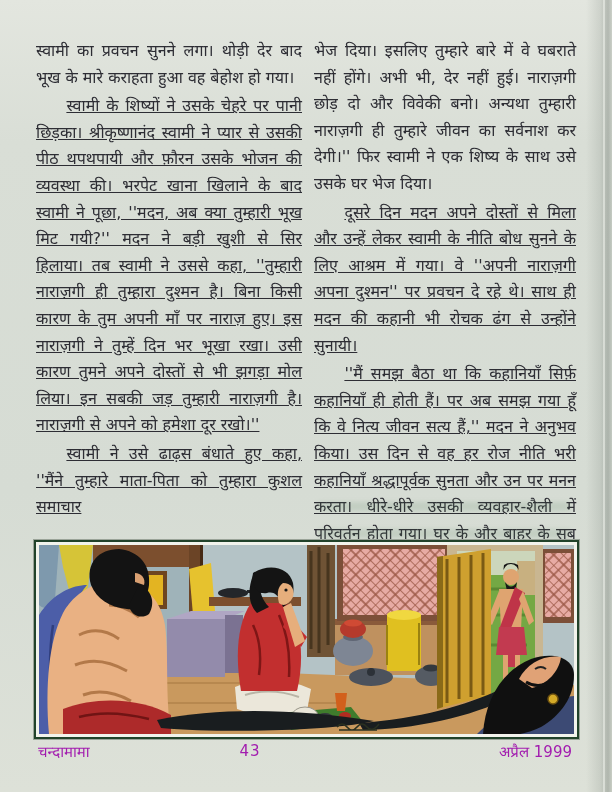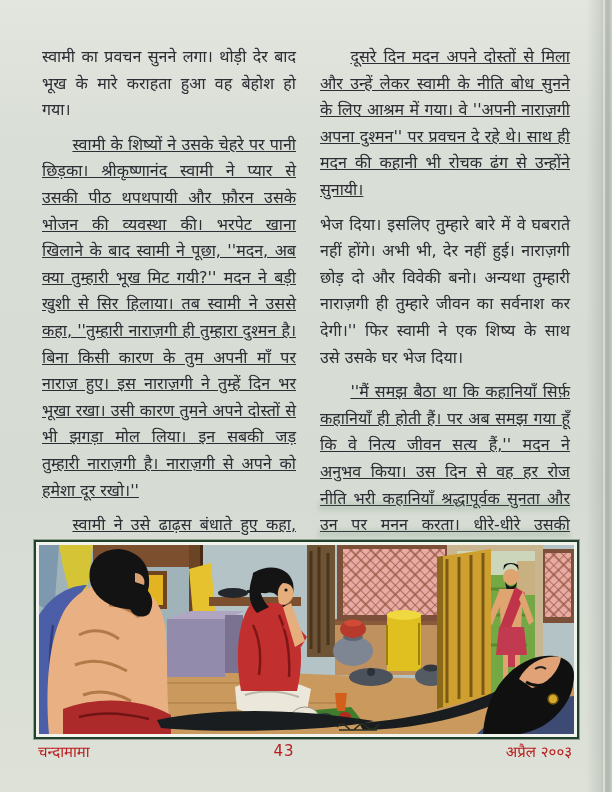--- a/index.html
+++ b/index.html
@@ -17,53 +17,53 @@
     content:"";position:absolute;top:0;right:7px;width:2px;height:100%;
     background:rgba(245,248,242,.5);
   }
   .col{
     position:absolute;top:36px;width:270px;
     color:#2d2d34;font-size:16px;line-height:26.6px;
     text-align:justify;
   }
   .col-left{left:34px;}
   .col-right{left:312px;width:266px;}
-  .p{margin:8px;}
+  .p{margin:2px;}
   .ind{text-indent:1.9em;text-decoration:underline;}
   .bleed{
     position:absolute;left:318px;top:492px;width:252px;height:46px;
     background:repeating-linear-gradient(0deg,rgba(96,138,100,.16) 0 9px,rgba(96,138,100,0) 9px 27px);
     filter:blur(2px);
   }
   .illus{
     position:absolute;left:34px;top:540px;width:545px;height:199px;
     border:2px solid #21422a;background:#f2f3ec;padding:3px;box-sizing:border-box;
     box-shadow:0 0 0 1px #9aa398;
   }
   .illus svg{display:block;width:100%;height:100%;}
   .footer{
     position:absolute;left:0;top:741px;width:612px;height:24px;
-    color:#b91c1c;font-size:15px;
+    color:#a21caf;font-size:15px;
   }
   .footer .mag{position:absolute;left:38px;top:0;}
-  .footer .pageno{position:absolute;left:0;width:500px;text-align:center;top:1px;letter-spacing:1px;padding-left:34px;}
+  .footer .pageno{position:absolute;left:0;width:500px;text-align:center;top:1px;letter-spacing:1px;}
   .footer .date{position:absolute;right:40px;top:0;}
 </style>
 </head>
 <body>
 
 <div class="col col-left">
   <p class="p">स्वामी का प्रवचन सुनने लगा। थोड़ी देर बाद भूख के मारे कराहता हुआ वह बेहोश हो गया।</p>
   <p class="p ind">स्वामी के शिष्यों ने उसके चेहरे पर पानी छिड़का। श्रीकृष्णानंद स्वामी ने प्यार से उसकी पीठ थपथपायी और फ़ौरन उसके भोजन की व्यवस्था की। भरपेट खाना खिलाने के बाद स्वामी ने पूछा, ''मदन, अब क्या तुम्हारी भूख मिट गयी?'' मदन ने बड़ी खुशी से सिर हिलाया। तब स्वामी ने उससे कहा, ''तुम्हारी नाराज़गी ही तुम्हारा दुश्मन है। बिना किसी कारण के तुम अपनी माँ पर नाराज़ हुए। इस नाराज़गी ने तुम्हें दिन भर भूखा रखा। उसी कारण तुमने अपने दोस्तों से भी झगड़ा मोल लिया। इन सबकी जड़ तुम्हारी नाराज़गी है। नाराज़गी से अपने को हमेशा दूर रखो।''</p>
   <p class="p ind">स्वामी ने उसे ढाढ़स बंधाते हुए कहा, ''मैंने तुम्हारे माता-पिता को तुम्हारा कुशल समाचार</p>
 </div>
 
 <div class="col col-right">
+  <p class="p">भेज दिया। इसलिए तुम्हारे बारे में वे घबराते नहीं होंगे। अभी भी, देर नहीं हुई। नाराज़गी छोड़ दो और विवेकी बनो। अन्यथा तुम्हारी नाराज़गी ही तुम्हारे जीवन का सर्वनाश कर देगी।'' फिर स्वामी ने एक शिष्य के साथ उसे उसके घर भेज दिया।</p>
   <p class="p ind">दूसरे दिन मदन अपने दोस्तों से मिला और उन्हें लेकर स्वामी के नीति बोध सुनने के लिए आश्रम में गया। वे ''अपनी नाराज़गी अपना दुश्मन'' पर प्रवचन दे रहे थे। साथ ही मदन की कहानी भी रोचक ढंग से उन्होंने सुनायी।</p>
-  <p class="p">भेज दिया। इसलिए तुम्हारे बारे में वे घबराते नहीं होंगे। अभी भी, देर नहीं हुई। नाराज़गी छोड़ दो और विवेकी बनो। अन्यथा तुम्हारी नाराज़गी ही तुम्हारे जीवन का सर्वनाश कर देगी।'' फिर स्वामी ने एक शिष्य के साथ उसे उसके घर भेज दिया।</p>
   <p class="p ind">''मैं समझ बैठा था कि कहानियाँ सिर्फ़ कहानियाँ ही होती हैं। पर अब समझ गया हूँ कि वे नित्य जीवन सत्य हैं,'' मदन ने अनुभव किया। उस दिन से वह हर रोज नीति भरी कहानियाँ श्रद्धापूर्वक सुनता और उन पर मनन करता। धीरे-धीरे उसकी व्यवहार-शैली में परिवर्तन होता गया। घर के और बाहर के सब लोग मुक्त कंठ से कहने लगे, ''मदन अच्छा लड़का है।''</p>
 </div>
 
 <div class="bleed"></div>
 
 <div class="illus">
   <svg viewBox="0 0 535 189" preserveAspectRatio="none" role="img" aria-label="Comic panel: inside a hut a boy in a red shirt sits eating; a swami in a red sash stands in the open doorway; a bare-backed man with a blue shawl sits at left and a bearded man's head appears at bottom right.">
     <defs>
       <pattern id="lat" width="14" height="14" patternUnits="userSpaceOnUse" patternTransform="rotate(45)">
         <rect width="14" height="14" fill="#e7aba4"></rect>
@@ -202,16 +202,16 @@
       <circle cx="514" cy="154" r="5" fill="#d4aa28" stroke="#6e5210" stroke-width="1.5"></circle>
     </g>
 
     <path d="M298,182 q5,-6 10,0 t10,0 t10,0 t12,-3 M300,185 h38" stroke="#2a3020" stroke-width="1.6" fill="none"></path>
   </svg>
 </div>
 
 <div class="footer">
   <span class="mag">चन्दामामा</span>
   <span class="pageno">43</span>
-  <span class="date">अप्रैल २००३</span>
+  <span class="date">अप्रैल 1999</span>
 </div>
 
 <div class="scan-edge-right"></div>
 
 </body></html>

